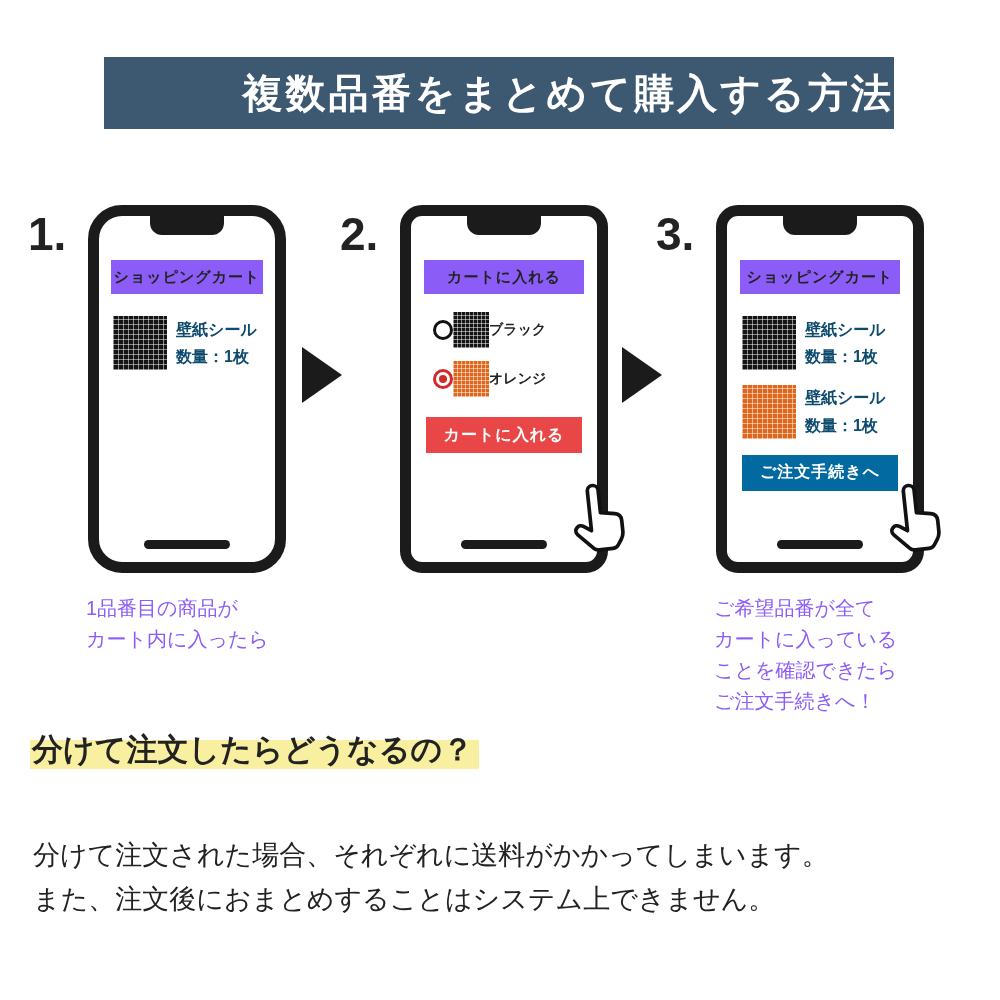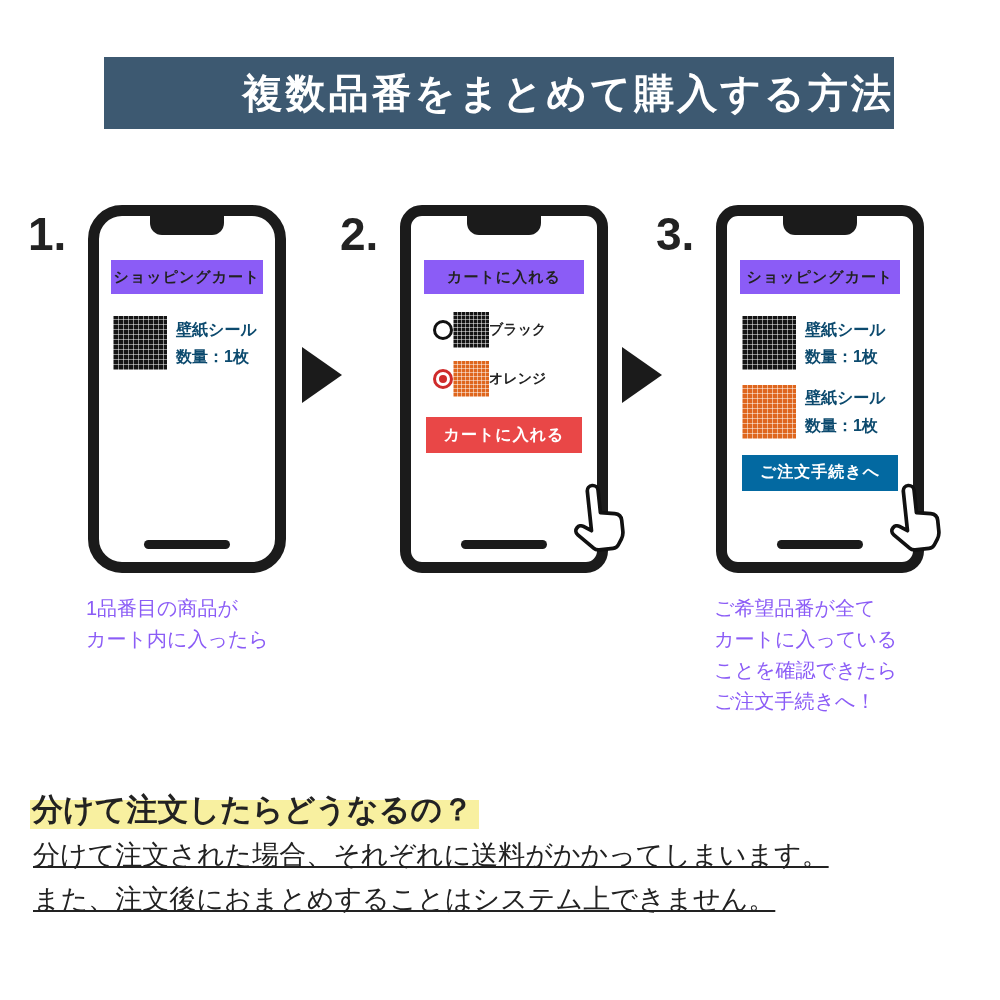--- a/index.html
+++ b/index.html
@@ -83,29 +83,29 @@
     position:absolute;top:347px;width:0;height:0;
     border-left:40px solid #1b1b1b;border-top:28px solid transparent;border-bottom:28px solid transparent;
   }
   
   .caption{
     position:absolute;top:388px;left:-22px;width:330px;
     font-size:20px;line-height:1.55;color:#8b5cf6;white-space:pre-line;margin-left:20px;
   }
   
   .note-heading{
-    position:absolute;left:30px;top:789px;font-size:31px;font-weight:bold;color:#222;
+    position:absolute;left:30px;top:729px;font-size:31px;font-weight:bold;color:#222;
   }
   .note-heading .hl{
     background:linear-gradient(transparent 22%, #f8f0a0 22%);
     padding:0 6px 2px 2px;
   }
   .note-body{
     position:absolute;left:33px;top:834px;width:930px;
-    font-size:27px;line-height:1.62;color:#222;white-space:pre-line;text-decoration:underline;
+    font-size:27px;line-height:1.62;color:#222;white-space:pre-line;
   }
 </style>
 </head>
 <body>
 
 <div class="canvas">
 
   <div class="header">
     <span>複数品番をまとめて購入する方法</span>
   </div>

